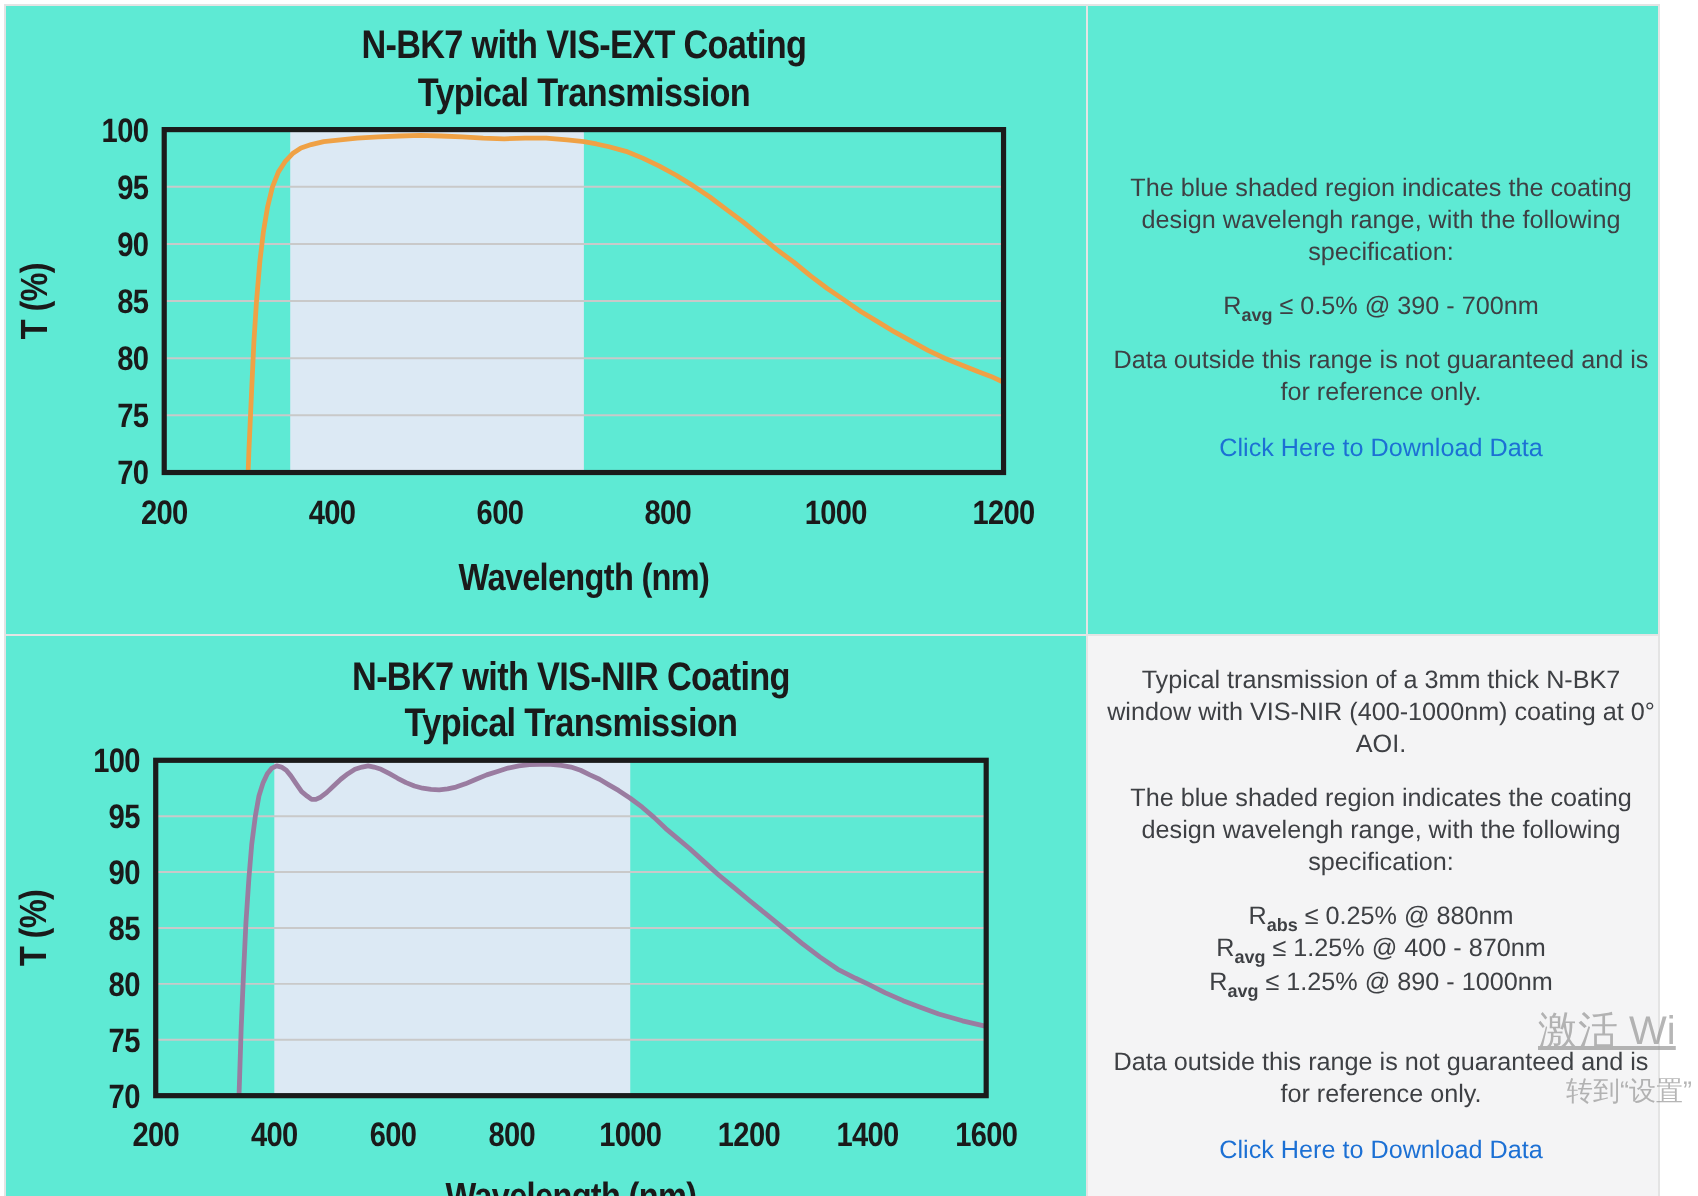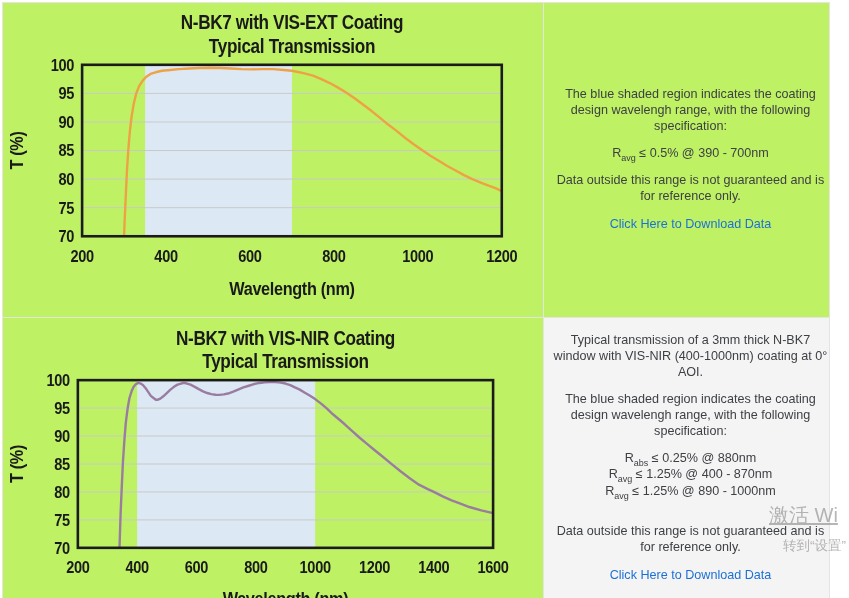--- a/index.html
+++ b/index.html
@@ -5,32 +5,32 @@
   html,body{margin:0;padding:0;}
   body{
     width:849px;height:598px;overflow:hidden;position:relative;
     background:#ffffff;font-family:"Liberation Sans",sans-serif;
   }
   .grid{
     position:absolute;left:2px;top:2px;width:827px;height:596px;
     display:grid;grid-template-columns:541px 286px;grid-template-rows:315px 281px;
     border-top:1px solid #e4e4e4;border-left:1px solid #e4e4e4;
   }
-  .cell{position:relative;border-right:1px solid #e4e4e4;box-sizing:border-box;background:#bef264;}
+  .cell{position:relative;border-right:1px solid #e4e4e4;box-sizing:border-box;background:#5eead4;}
   .row1{border-bottom:1px solid #e4e4e4;}
   .chart-cell{overflow:hidden;}
   .chart{position:absolute;left:0;top:0;width:100%;height:100%;}
   .text-cell{display:flex;align-items:center;justify-content:center;overflow:visible;}
   .gray{background:#f4f4f5;}
   .info-inner{width:298px;margin-left:8px;text-align:center;color:#3e4044;
     font-size:12.6px;line-height:1.27;position:relative;z-index:2;}
   .info-inner p{margin:0 0 11px 0;}
   .specs{margin:0 0 11px 0;}
   .spec-line{margin:1px 0;}
-  sub{font-size:9px;line-height:0;}
+  sub{font-size:9px;line-height:0;font-weight:bold;}
   .dl{color:#1c70d4;text-decoration:none;display:inline-block;margin-top:1px;cursor:pointer;}
   .panel-nir .disclaimer{margin-top:24px;}
   svg text{font-family:"Liberation Sans",sans-serif;font-weight:bold;fill:#1a1a1a;}
   .ct{font-size:20px;letter-spacing:-0.4px;}
   .tk{font-size:17px;letter-spacing:-0.4px;}
   .al{font-size:19px;letter-spacing:-0.4px;}
   .wm{position:absolute;z-index:6;color:#8a8a8a;opacity:0.62;white-space:nowrap;}
   .wm1{left:769px;top:502px;font-size:20px;text-decoration:underline;}
   .wm2{left:783px;top:537px;font-size:13.5px;}
 </style>

